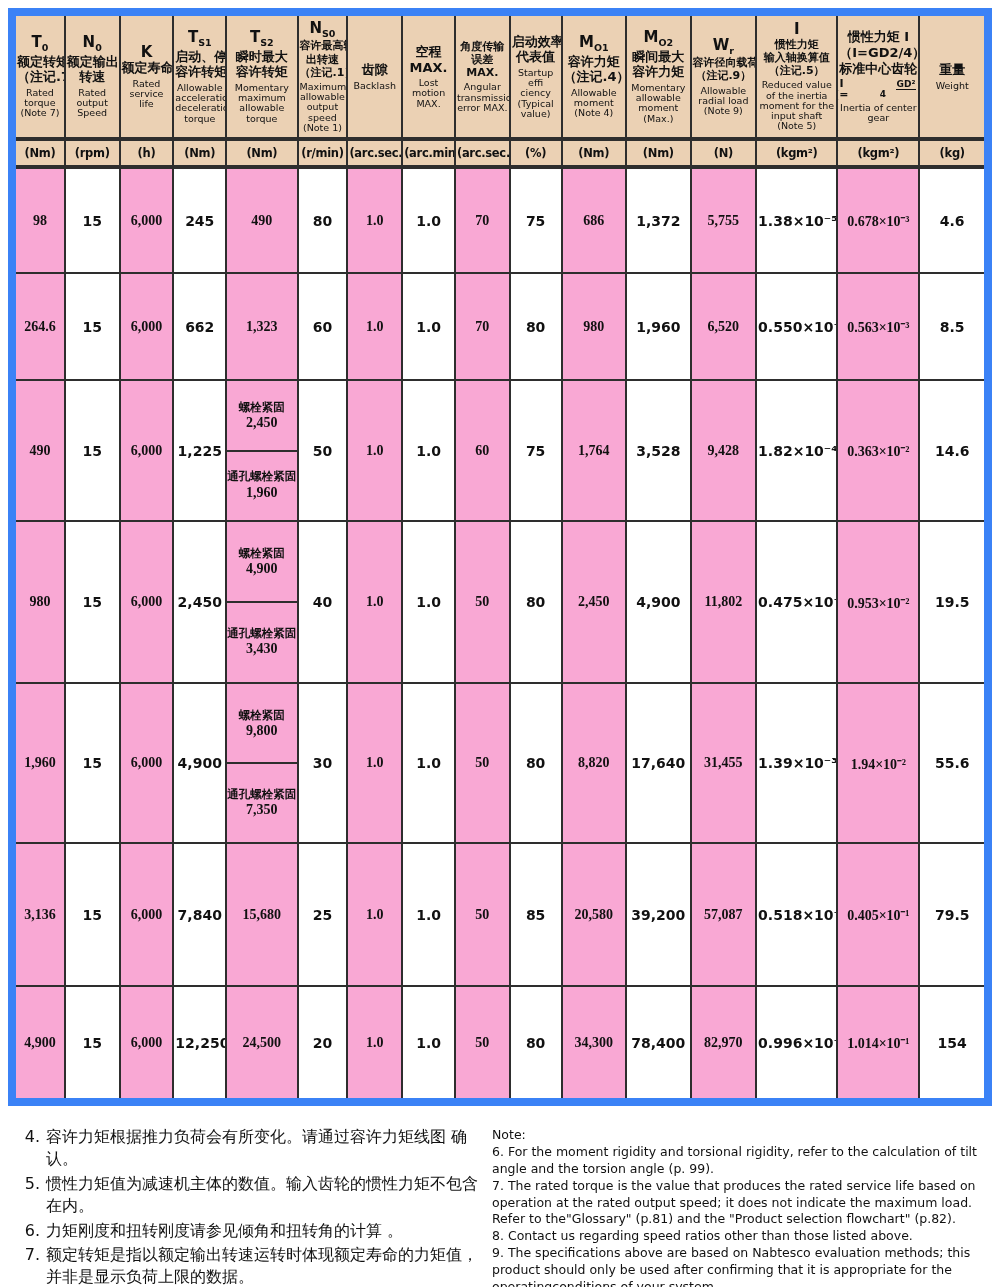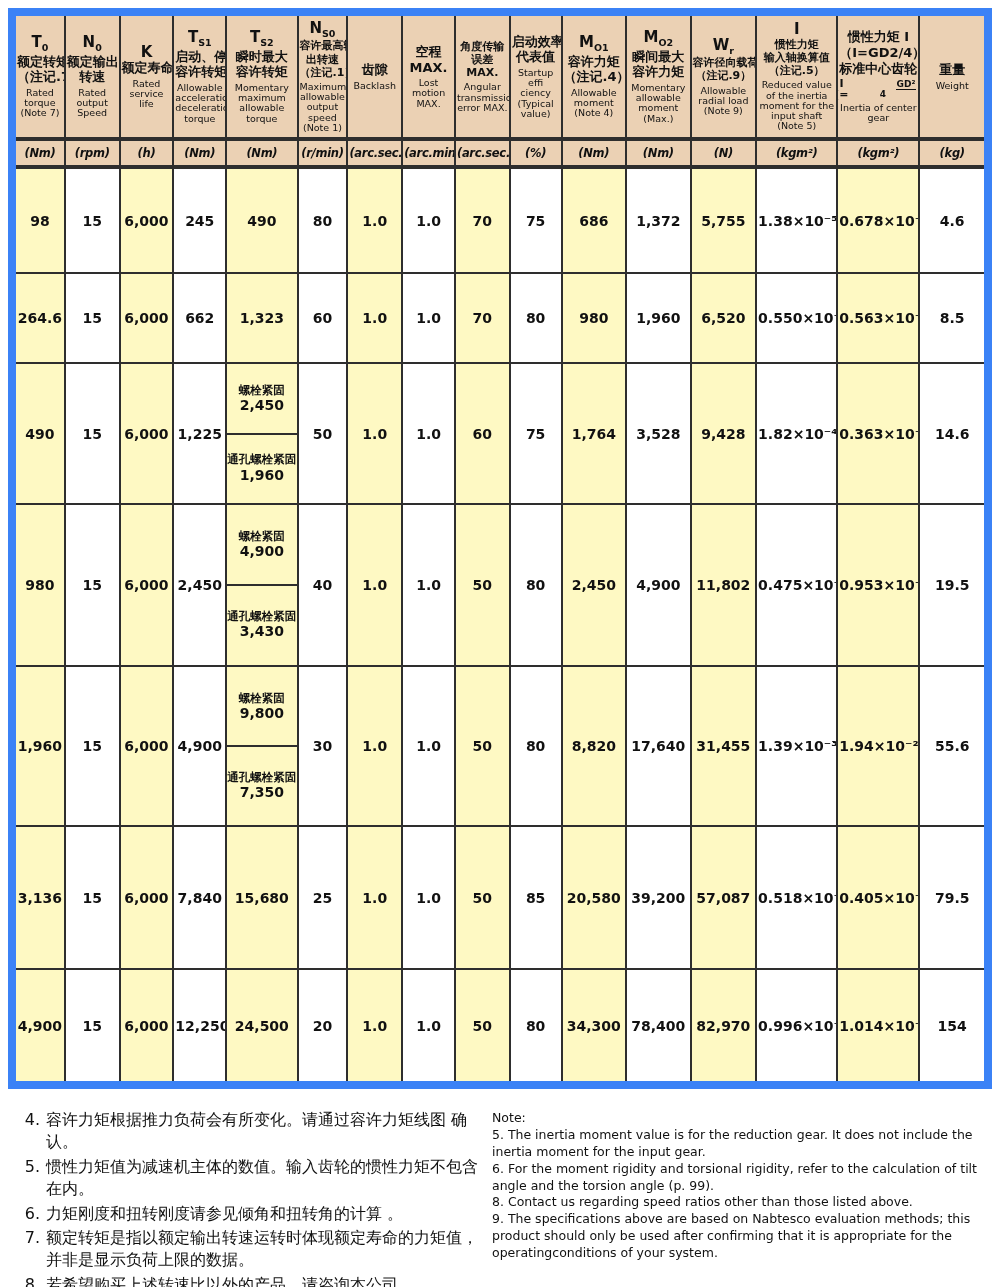--- a/index.html
+++ b/index.html
@@ -4,36 +4,36 @@
 <style>
   html,body{margin:0;padding:0;background:#ffffff;}
   body{font-family:"DejaVu Sans","Liberation Sans",sans-serif;color:#111;}
   .page{width:1000px;height:1287px;box-sizing:border-box;padding:8px 8px 0 8px;background:#fff;}
 
   
   table.spec{border-collapse:collapse;table-layout:fixed;width:984px;border:8px solid #3b82f6;}
   table.spec th, table.spec td{border:2px solid #2e2e2e;box-sizing:border-box;overflow:hidden;}
   thead th{background:#ebd1b4;vertical-align:middle;text-align:center;padding:2px 1px;}
   thead tr.hdr-row{height:127px;}
-  thead tr.unit-row{height:28px;font-style:italic;}
+  thead tr.unit-row{height:28px;}
   thead tr.unit-row th{border-top-width:4px;border-bottom-width:4px;font-size:11.5px;font-weight:700;letter-spacing:-0.3px;white-space:nowrap;}
   .sym{font-size:15px;font-weight:700;line-height:1.1;display:block;}
   .sym sub{font-size:9.5px;text-align:right;}
   .zh{font-size:13px;font-weight:700;line-height:1.2;white-space:nowrap;}
   th.zh-small .zh{font-size:11px;}
   .en{font-size:9.5px;font-weight:400;line-height:1.08;margin-top:3px;}
   .formula{display:flex;align-items:center;justify-content:center;font-size:11px;font-weight:700;gap:1px;margin-top:2px;line-height:1;}
   .frac{display:inline-flex;flex-direction:column;align-items:center;line-height:1;}
   .frac .fnum{border-bottom:1px solid #111;font-size:9px;padding:0 1px;margin-left:46px;}
   .frac .fden{font-size:9px;}
 
   tbody td{text-align:center;vertical-align:middle;font-size:14px;font-weight:700;background:#ffffff;padding:1px;}
-  tbody td.shade{background:#fef9c3;}
+  tbody td.shade{background:#f9a8d4;font-family:Liberation Serif, serif;}
   tbody tr:nth-child(1){height:106px;}
-  tbody tr:nth-child(2){height:90px;}
+  tbody tr:nth-child(2){height:107px;}
   tbody tr:nth-child(3){height:141px;}
   tbody tr:nth-child(4){height:162px;}
   tbody tr:nth-child(5){height:160px;}
   tbody tr:nth-child(6){height:143px;}
   tbody tr:nth-child(7){height:116px;}
 
   td.split-td{padding:0;}
   .split{display:flex;flex-direction:column;width:100%;height:100%;}
   tbody tr:nth-child(3) .split{height:137px;}
   tbody tr:nth-child(4) .split{height:158px;}
@@ -383,20 +383,20 @@
           <span class="num">8.</span>
           <span class="txt">若希望购买上述转速比以外的产品，请咨询本公司。</span>
         </div>
         <div class="note-zh-item">
           <span class="num">9.</span>
           <span class="txt">上述规格根据本公司的评价方法所得，请用户在确认产品符合搭载实机的使用条件后再使用。</span>
         </div>
       </div>
     <div class="notes-en">
       <div class="notes-title">Note:</div>
-        <div class="note-en-item">5. The inertia moment value is for the reduction gear. It does not include the inertia moment for the input gear.</div>
         <div class="note-en-item">6. For the moment rigidity and torsional rigidity, refer to the calculation of tilt angle and the torsion angle (p. 99).</div>
+        <div class="note-en-item">7. The rated torque is the value that produces the rated service life based on operation at the rated output speed; it does not indicate the maximum load. Refer to the"Glossary" (p.81) and the "Product selection flowchart" (p.82).</div>
         <div class="note-en-item">8. Contact us regarding speed ratios other than those listed above.</div>
         <div class="note-en-item">9. The specifications above are based on Nabtesco evaluation methods; this product should only be used after confirming that it is appropriate for the operatingconditions of your system.</div>
       </div>
   </div>
 
 </div>
 
 </body></html>

